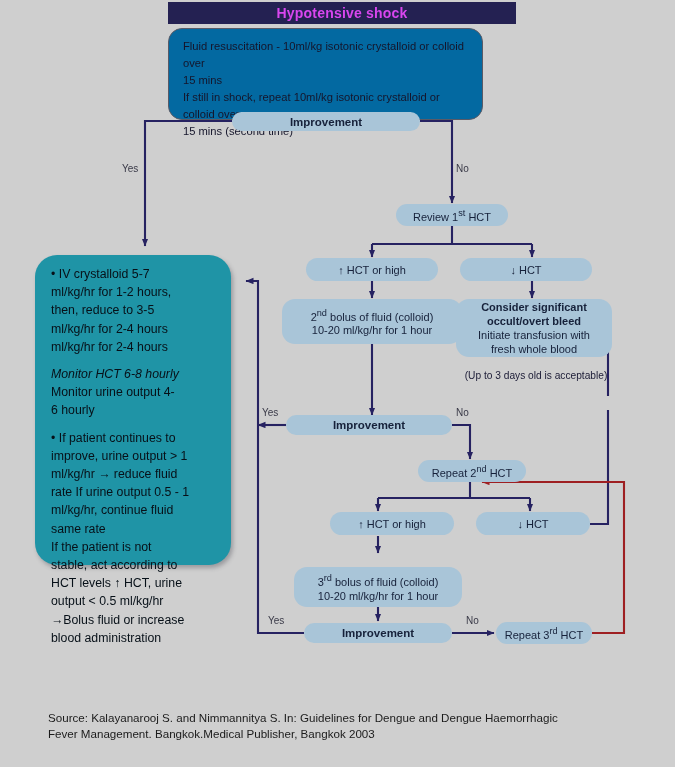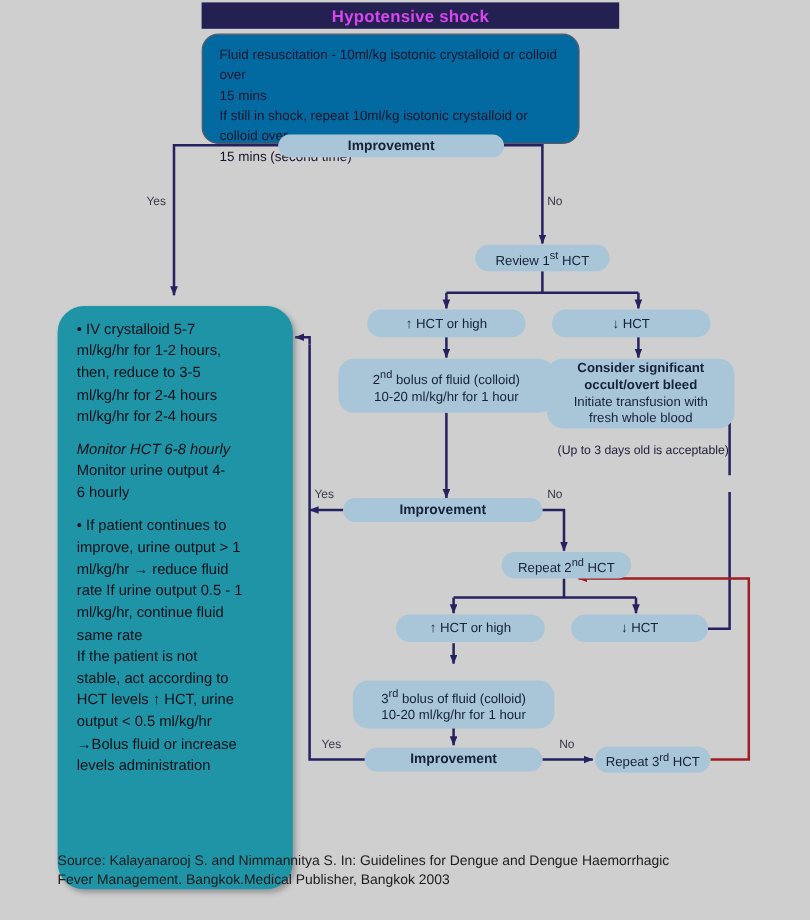--- a/index.html
+++ b/index.html
@@ -162,21 +162,21 @@
   </div>
 
   <div class="abs pill" style="left:456px;top:299px;width:156px;height:58px;flex-direction:column;">
     <span class="l1 b">Consider significant</span>
     <span class="l1 b">occult/overt bleed</span>
     <span class="l1">Initiate transfusion with</span>
     <span class="l1">fresh whole blood</span>
   </div>
   <div class="abs" style="left:448px;top:370px;width:176px;text-align:center;font-size:10.2px;color:#20203a;">(Up to 3 days old is acceptable)</div>
 
-  <div class="abs teal-card" style="left:48px;top:255px;width:196px;height:486px;">
+  <div class="abs teal-card" style="left:35px;top:255px;width:196px;height:310px;">
     <div>• IV crystalloid 5-7</div>
     <div>ml/kg/hr for 1-2 hours,</div>
     <div>then, reduce to 3-5</div>
     <div>ml/kg/hr for 2-4 hours</div>
     <div>ml/kg/hr for 2-4 hours</div>
     <span class="gap"></span>
     <div class="ital">Monitor HCT 6-8 hourly</div>
     <div>Monitor  urine output   4-</div>
     <div>6 hourly</div>
     <span class="gap"></span>
@@ -184,21 +184,21 @@
     <div>improve, urine output &gt; 1</div>
     <div>ml/kg/hr → reduce fluid</div>
     <div>rate If urine output 0.5 - 1</div>
     <div>ml/kg/hr, continue fluid</div>
     <div>same rate</div>
     <div>If the patient is not</div>
     <div>stable, act according to</div>
     <div>HCT levels ↑ HCT, urine</div>
     <div>output &lt; 0.5 ml/kg/hr</div>
     <div>→Bolus fluid or increase</div>
-    <div>levels administration</div>
+    <div>blood administration</div>
   </div>
 
   <div class="abs pill bold" style="left:286px;top:415px;width:166px;height:20px;">Improvement</div>
   <div class="abs lbl" style="left:262px;top:407px;">Yes</div>
   <div class="abs lbl" style="left:456px;top:407px;">No</div>
 
   <div class="abs pill" style="left:418px;top:460px;width:108px;height:22px;">
     <span>Repeat 2<sup>nd</sup> HCT</span>
   </div>
 

